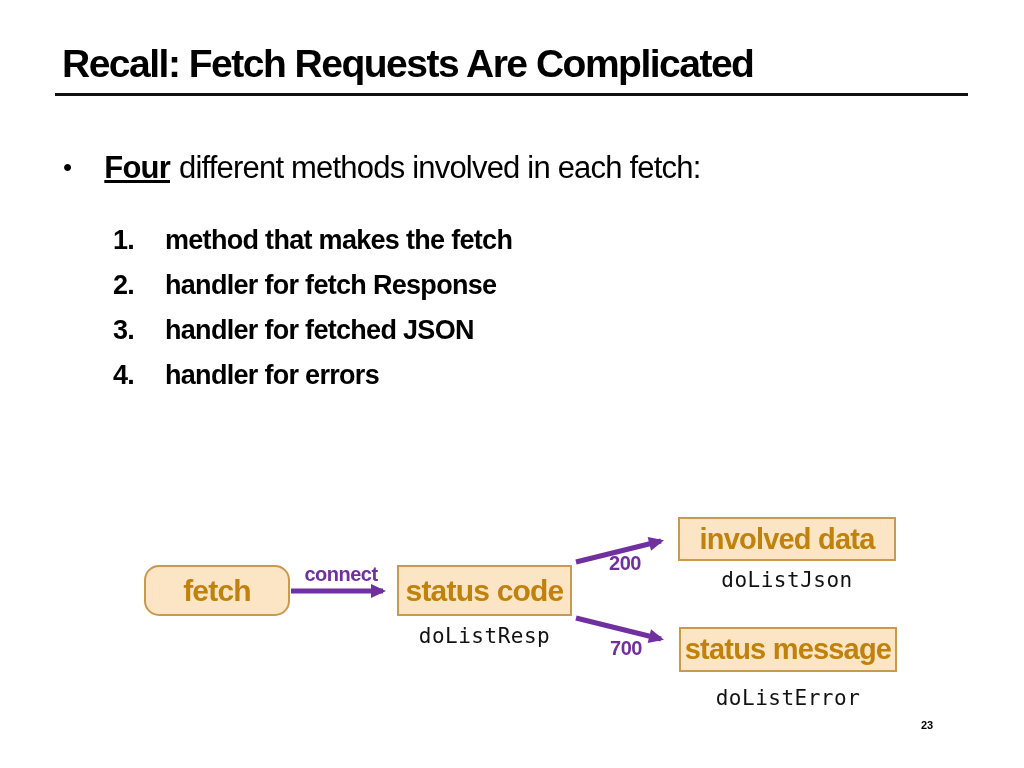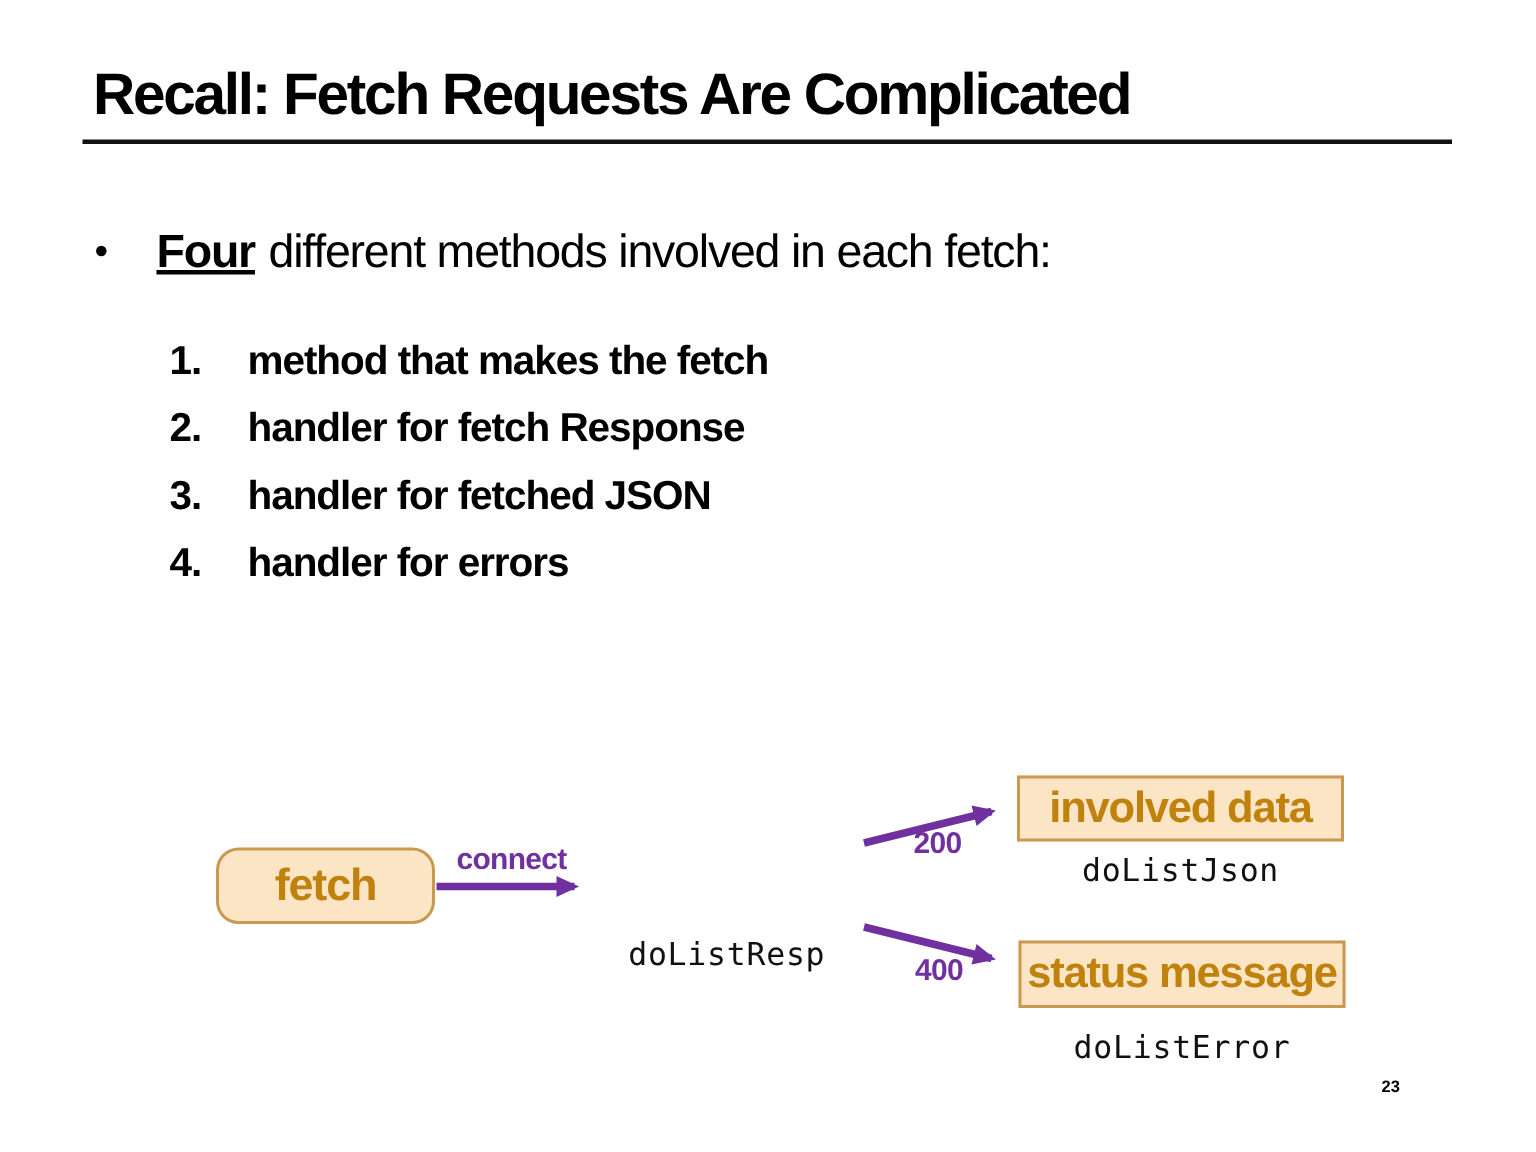--- a/index.html
+++ b/index.html
@@ -123,28 +123,29 @@
         <marker id="ah" markerUnits="userSpaceOnUse" markerWidth="18" markerHeight="16" refX="13" refY="8" orient="auto">
           <path class="arrow-head" d="M1,1 L16,8 L1,15 Z"></path>
         </marker>
       </defs>
       <line class="arrow-line" x1="291" y1="591" x2="383" y2="591" marker-end="url(#ah)"></line>
       <line class="arrow-line" x1="576" y1="562" x2="661" y2="541" marker-end="url(#ah)"></line>
       <line class="arrow-line" x1="576" y1="618" x2="661" y2="639" marker-end="url(#ah)"></line>
     </svg>
 
     <div class="node-box box-fetch">fetch</div>
+    <div class="node-box box-status">status code</div>
     <div class="node-box box-response">involved data</div>
     <div class="node-box box-error">status message</div>
 
     <div class="code-label code-status">doListResp</div>
     <div class="code-label code-response">doListJson</div>
     <div class="code-label code-error">doListError</div>
 
     <div class="edge-label lbl-connect">connect</div>
     <div class="edge-label lbl-200">200</div>
-    <div class="edge-label lbl-400">400</div>
+    <div class="edge-label lbl-400">700</div>
 
   </div>
 
   <div class="page-number">23</div>
 
 </div>
 
 </body></html>

